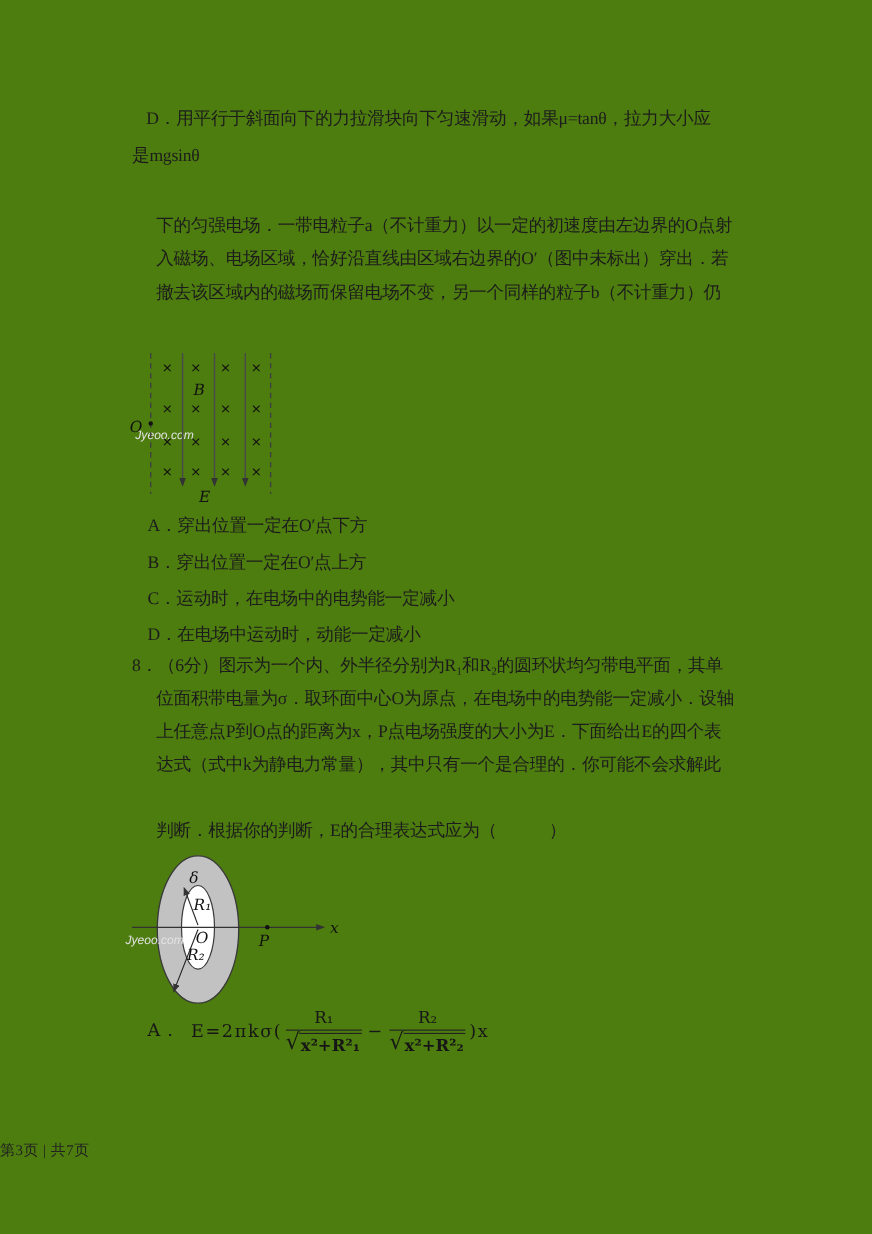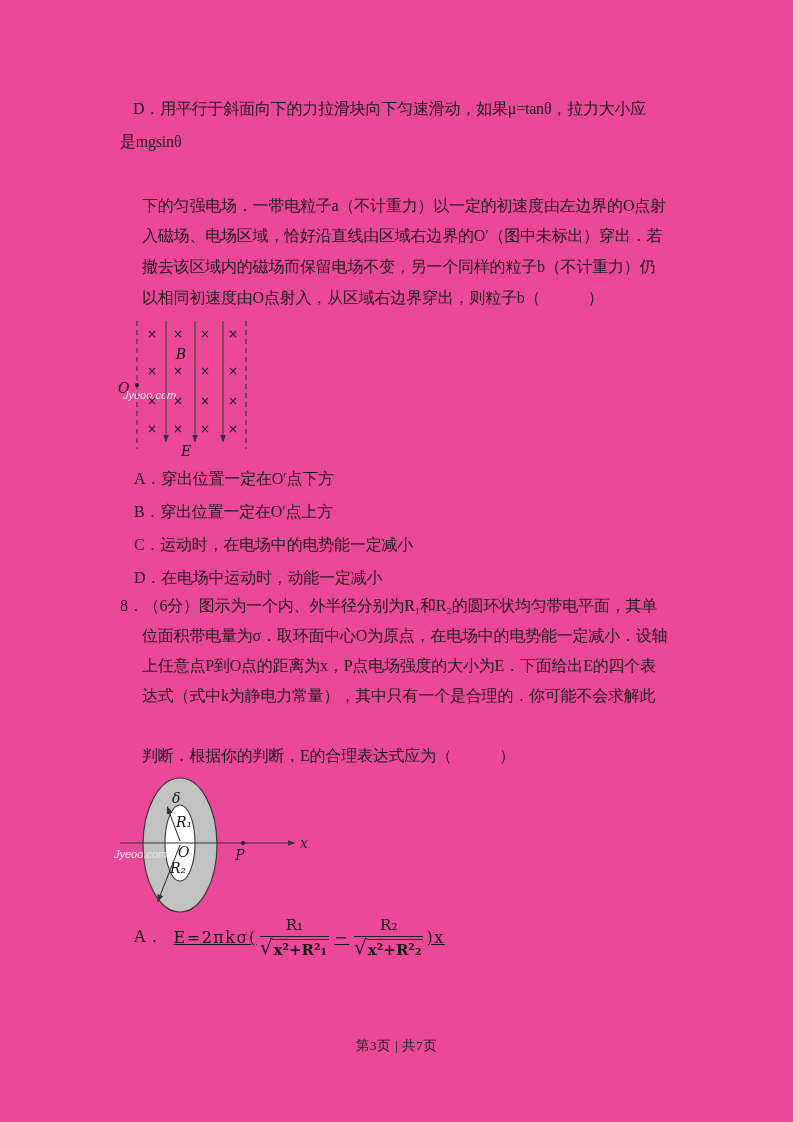--- a/index.html
+++ b/index.html
@@ -1,17 +1,17 @@
 <!DOCTYPE html>
 <html><head>
 <meta charset="utf-8">
 <style>
   html,body{margin:0;padding:0;background:#fff;}
   .page{
-    position:relative;width:793px;height:1122px;background:#ec4899;
+    position:relative;width:793px;height:1122px;background:#4d7c0f;
     font-family:"Liberation Serif","DejaVu Serif",serif;color:#1c1c1c;overflow:hidden;
   }
   .line{
     position:absolute;font-size:16px;line-height:20px;white-space:pre;
     letter-spacing:-0.2px;
   }
   
   .diag{position:absolute;}
   .dlabel{font-family:"DejaVu Serif","Liberation Serif",serif;font-style:italic;font-size:14px;fill:#111;}
   .cross{font-family:"DejaVu Sans","Liberation Sans",sans-serif;font-size:12px;fill:#111;text-anchor:middle;}
@@ -19,44 +19,43 @@
   .fieldline{stroke:#4a4a4a;stroke-width:1.3;fill:none;}
   .axis{stroke:#333;stroke-width:1.2;fill:none;}
   .rline{stroke:#222;stroke-width:1;fill:none;}
   .wm{font-family:"Liberation Sans","DejaVu Sans",sans-serif;font-size:11px;fill:#e3e3e3;font-style:italic;}
   
   .formula{
     position:absolute;left:134px;top:916px;display:flex;align-items:center;
     font-family:"DejaVu Serif","Liberation Serif",serif;font-size:16px;color:#161616;
   }
   .f-label{font-size:16px;margin-right:10px;letter-spacing:1px;}
-  .f-text{letter-spacing:1.5px;text-decoration:underline;}
+  .f-text{letter-spacing:1.5px;}
   .minus{margin:0 2px;}
   .frac{display:inline-flex;flex-direction:column;align-items:center;margin:0 3px;font-size:15px;vertical-align:middle;}
   .frac .num{align-self:stretch;text-align:center;border-bottom:1.5px solid #222;padding:0 4px 2px 4px;}
   .frac .den{display:inline-flex;align-items:flex-start;padding-top:2px;}
   .frac .sign{font-size:20px;line-height:1;transform:translateY(-2px);}
   .frac .rad{border-top:1.5px solid #222;padding:1px 2px 0 1px;font-weight:bold;}
   .footer{
-    position:absolute;left:0;top:1037px;width:100%;text-align:center;
+    position:absolute;left:0;top:1037px;width:100%;text-align:left;
     font-size:13.5px;color:#222;letter-spacing:0.5px;
   }
 </style>
 </head>
 <body>
 
 <div class="page">
 
   <div class="line" style="left:133px;top:99px">D．用平行于斜面向下的力拉滑块向下匀速滑动，如果μ=tanθ，拉力大小应</div>
   <div class="line" style="left:120px;top:132px">是mgsinθ</div>
 
   <div class="line" style="left:142px;top:196px">下的匀强电场．一带电粒子a（不计重力）以一定的初速度由左边界的O点射</div>
   <div class="line" style="left:142px;top:226px">入磁场、电场区域，恰好沿直线由区域右边界的O′（图中未标出）穿出．若</div>
   <div class="line" style="left:142px;top:257px">撤去该区域内的磁场而保留电场不变，另一个同样的粒子b（不计重力）仍</div>
-  <div class="line" style="left:142px;top:288px">以相同初速度由O点射入，从区域右边界穿出，则粒子b（　　　）</div>
 
   <svg class="diag" style="left:113px;top:317px" width="150" height="146" viewBox="0 0 150 146">
     <defs>
       <marker id="arr" markerWidth="9" markerHeight="8" refX="6.5" refY="3" orient="auto" markerUnits="userSpaceOnUse">
         <path d="M0,0 L8,3 L0,6 z" fill="#333"></path>
       </marker>
     </defs>
     <text class="wm" x="10" y="82">Jyeoo.com</text>
     <line class="dashed" x1="24" y1="4" x2="24" y2="132"></line>
     <line class="dashed" x1="133" y1="4" x2="133" y2="132"></line>

